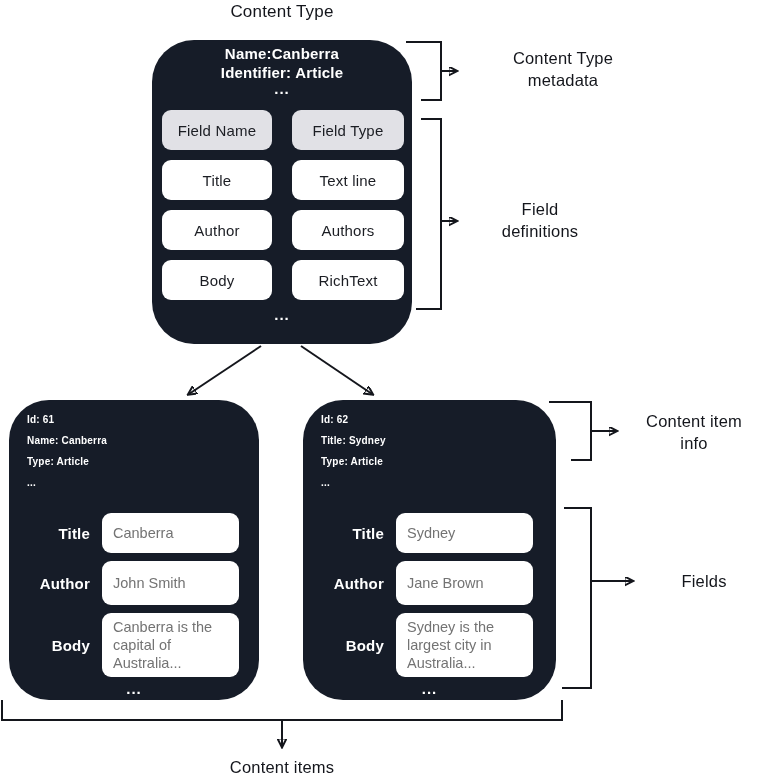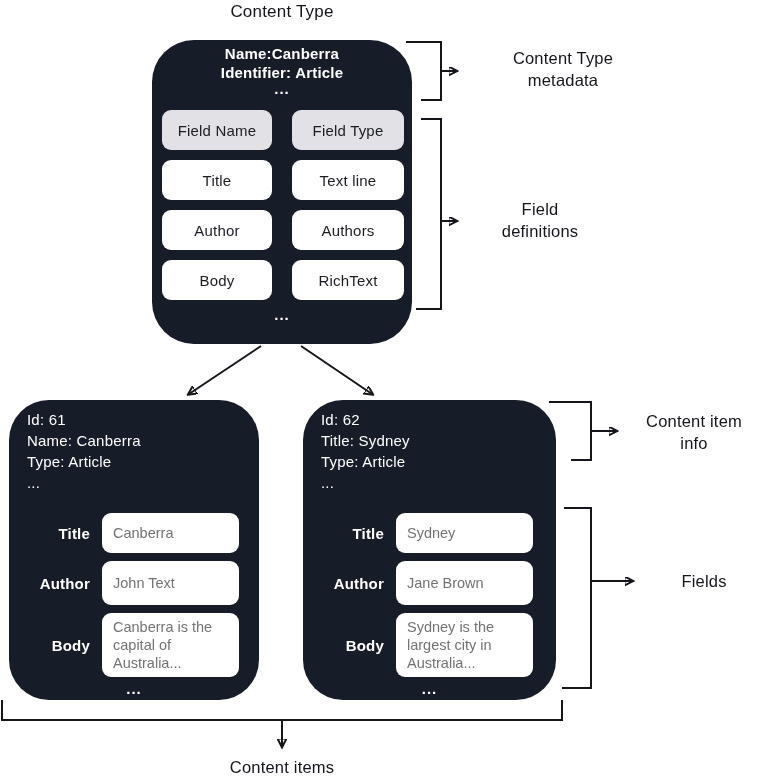--- a/index.html
+++ b/index.html
@@ -77,22 +77,22 @@
     font-size: 15px;
     letter-spacing: .2px;
   }
   .chip.header { background: #e1e1e6; }
   .type-footer { margin-top: 8px; }
   
   .item-box { border-radius: 40px; padding: 9px 6px 0 18px; }
   .item-box.left  { left: 9px;   top: 400px; width: 250px; height: 300px; }
   .item-box.right { left: 303px; top: 400px; width: 253px; height: 300px; }
   .item-info {
-    font-weight: 400;
-    font-size: 15px;
+    font-weight: 700;
+    font-size: 10px;
     line-height: 21px;
     letter-spacing: .2px;
   }
   .item-fields {
     margin-top: 20px;
     display: flex;
     flex-direction: column;
     gap: 8px;
   }
   .frow { display: flex; align-items: center; }
@@ -199,21 +199,21 @@
     <div class="item-fields">
       <div class="frow">
         <div class="flabel">Title</div>
         <div class="fvalue h-title">
             <span class="inner">Canberra</span>
           </div>
       </div>
       <div class="frow">
         <div class="flabel">Author</div>
         <div class="fvalue h-author">
-            <span class="narrow">John Text</span>
+            <span class="narrow">John Smith</span>
           </div>
       </div>
       <div class="frow">
         <div class="flabel">Body</div>
         <div class="fvalue h-body">
             <span class="inner">Canberra is the capital of Australia...</span>
           </div>
       </div>
     </div>
     <div class="ellipsis item-footer">...</div>

